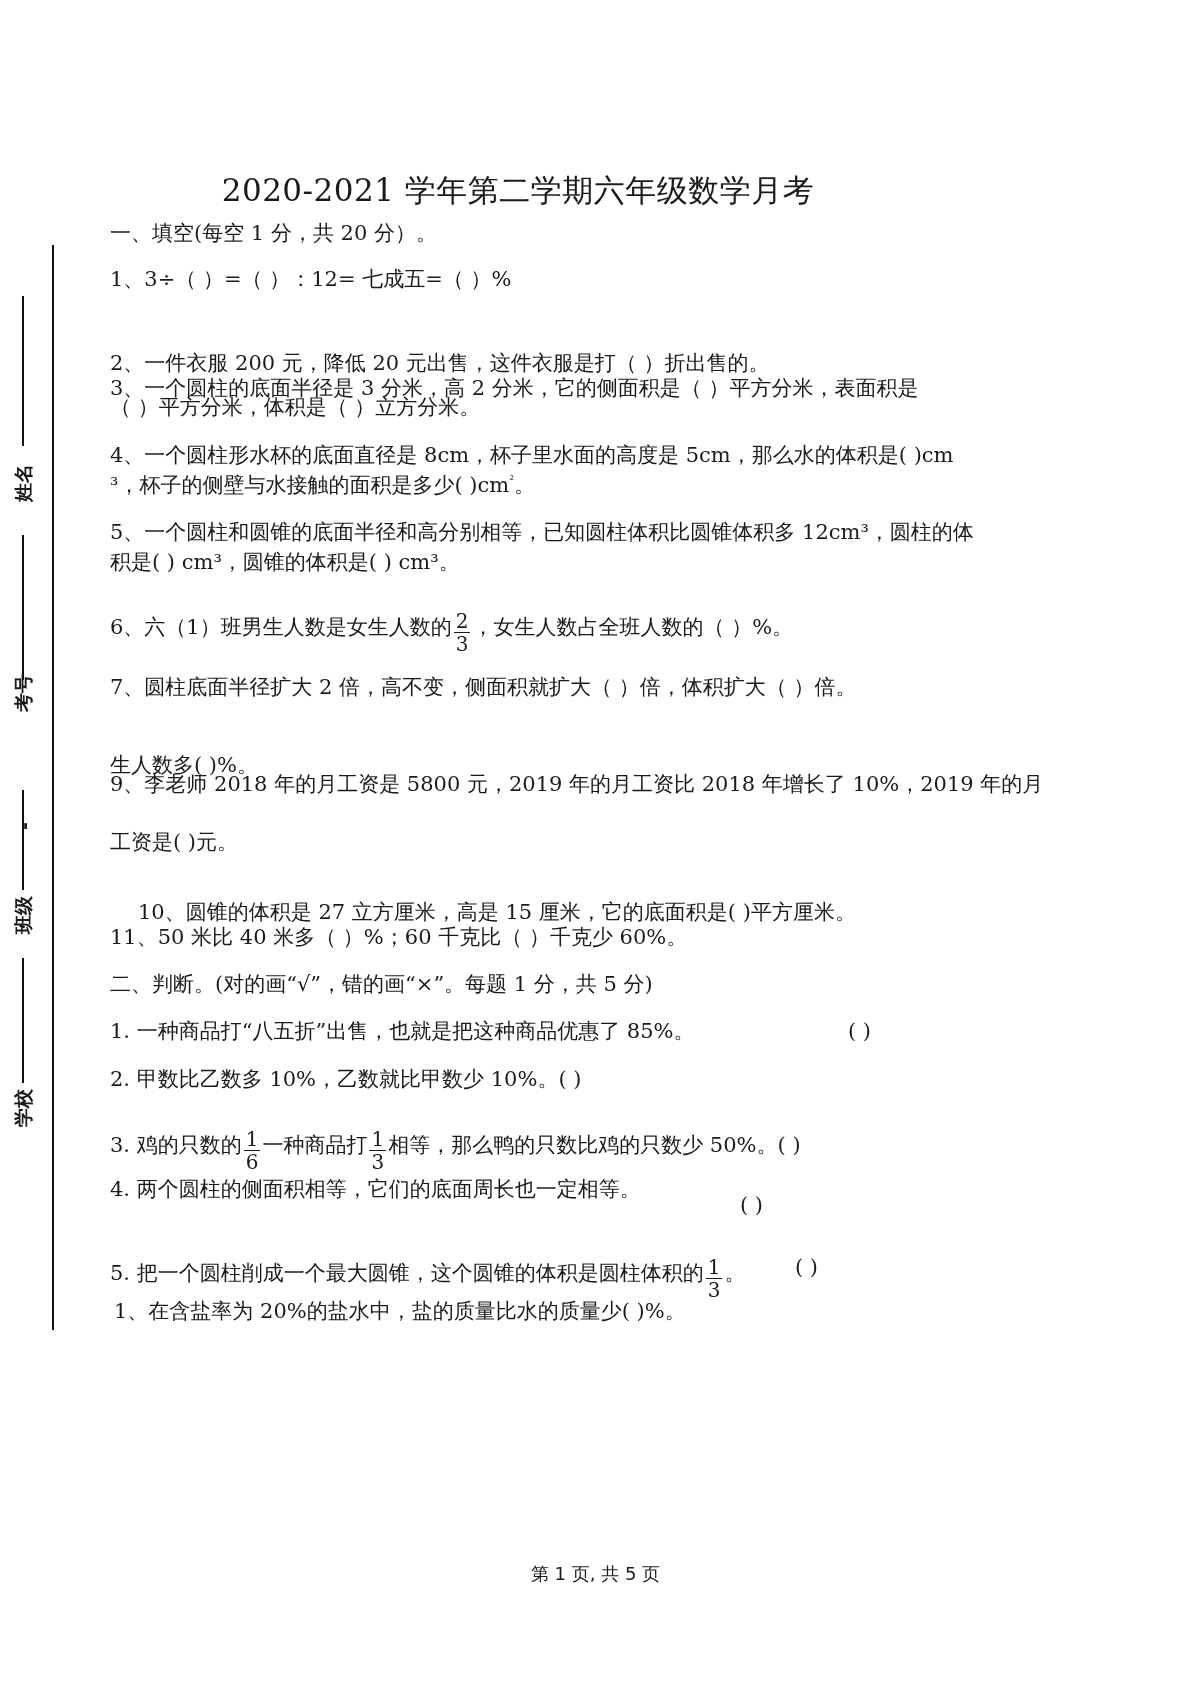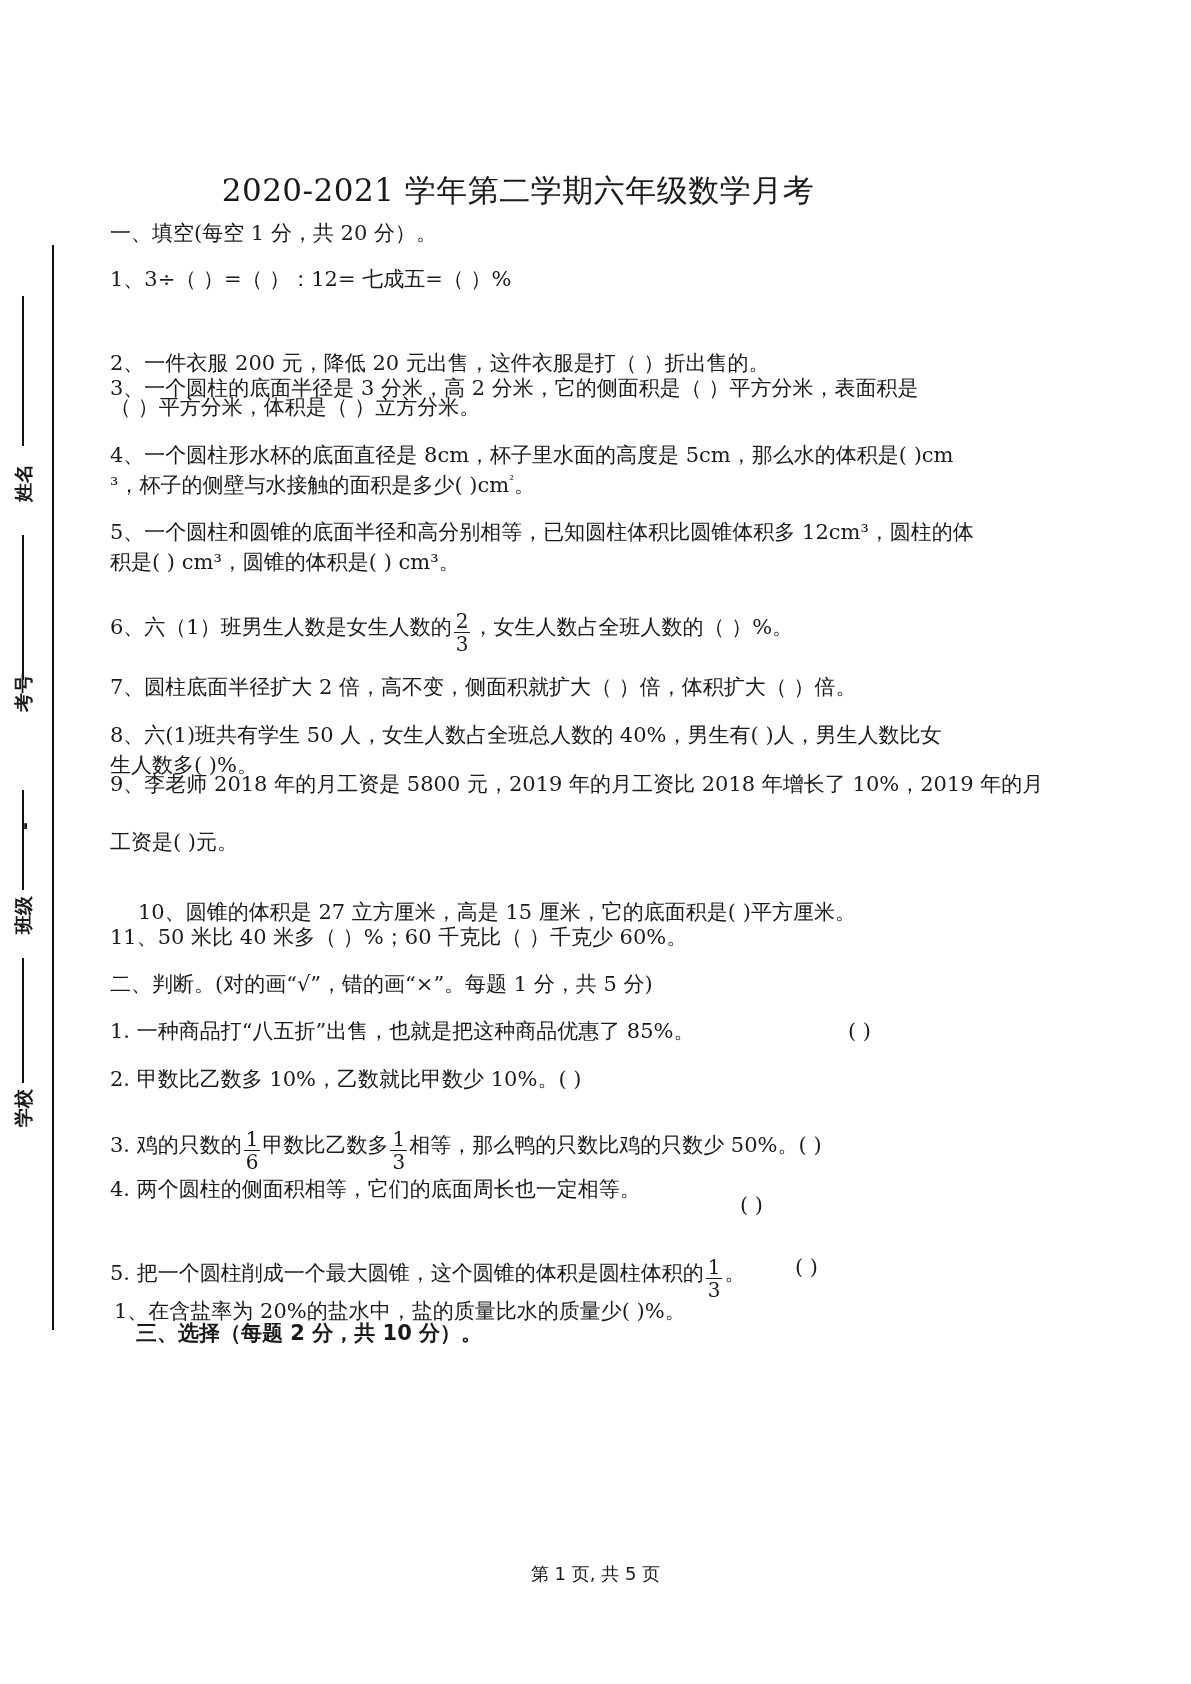--- a/index.html
+++ b/index.html
@@ -51,38 +51,36 @@
   <div class="line" style="top:440px;">4、一个圆柱形水杯的底面直径是 8cm，杯子里水面的高度是 5cm，那么水的体积是(       )cm</div>
   <div class="line" style="top:470px;">
     <span>³，杯子的侧壁与水接触的面积是多少(       )cm</span><sup>²</sup><span>。</span>
   </div>
   <div class="line" style="top:517px;">5、一个圆柱和圆锥的底面半径和高分别相等，已知圆柱体积比圆锥体积多 12cm³，圆柱的体</div>
   <div class="line" style="top:547px;">积是(       ) cm³，圆锥的体积是(       ) cm³。</div>
   <div class="line" style="top:606px;">
     <span>6、六（1）班男生人数是女生人数的</span><span class="frac"><span class="num">2</span><span class="den">3</span></span><span>，女生人数占全班人数的（     ）%。</span>
   </div>
   <div class="line" style="top:672px;">7、圆柱底面半径扩大 2 倍，高不变，侧面积就扩大（   ）倍，体积扩大（   ）倍。</div>
-  <div class="line" style="top:720px;">8、六(1)班共有学生 50 人，女生人数占全班总人数的 40%，男生有(     )人，男生人数比女</div>
   <div class="line" style="top:750px;">生人数多(     )%。</div>
   <div class="line" style="top:769px;">9、李老师 2018 年的月工资是 5800 元，2019 年的月工资比 2018 年增长了 10%，2019 年的月</div>
   <div class="line" style="top:827px;">工资是(       )元。</div>
   <div class="line" style="top:897px;margin-left:28px;">10、圆锥的体积是 27 立方厘米，高是 15 厘米，它的底面积是(       )平方厘米。</div>
   <div class="line" style="top:922px;text-align:right;">11、50 米比 40 米多（    ）%；60 千克比（    ）千克少 60%。</div>
 
   <div class="line" style="top:969px;">二、判断。(对的画“√”，错的画“×”。每题 1 分，共 5 分)</div>
   <div class="line" style="top:1016px;">1. 一种商品打“八五折”出售，也就是把这种商品优惠了 85%。</div>
   <div class="line" style="top:1016px;left:848px;">(     )</div>
   <div class="line" style="top:1064px;">2. 甲数比乙数多 10%，乙数就比甲数少 10%。(     )</div>
   <div class="line" style="top:1124px;">
-    <span>3. 鸡的只数的</span><span class="frac"><span class="num">1</span><span class="den">6</span></span><span>甲数比乙数多</span><span class="frac"><span class="num">1</span><span class="den">3</span></span><span>相等，那么鸭的只数比鸡的只数少 50%。(     )</span>
+    <span>3. 鸡的只数的</span><span class="frac"><span class="num">1</span><span class="den">6</span></span><span>一种商品打</span><span class="frac"><span class="num">1</span><span class="den">3</span></span><span>相等，那么鸭的只数比鸡的只数少 50%。(     )</span>
   </div>
   <div class="line" style="top:1174px;">4. 两个圆柱的侧面积相等，它们的底面周长也一定相等。</div>
   <div class="line" style="top:1190px;left:740px;">(     )</div>
   <div class="line" style="top:1252px;">
     <span>5. 把一个圆柱削成一个最大圆锥，这个圆锥的体积是圆柱体积的</span><span class="frac"><span class="num">1</span><span class="den">3</span></span><span>。</span>
   </div>
   <div class="line" style="top:1252px;left:795px;">(     )</div>
 
-  <div class="line bold" style="top:1318px;left:136px;">三、选择（每题 2 分，共 10 分）。</div>
   <div class="line" style="top:1296px;left:114px;">1、在含盐率为 20%的盐水中，盐的质量比水的质量少(       )%。</div>
 
   <div class="footer">第 1 页, 共 5 页</div>
 </div>
 
 </body></html>

